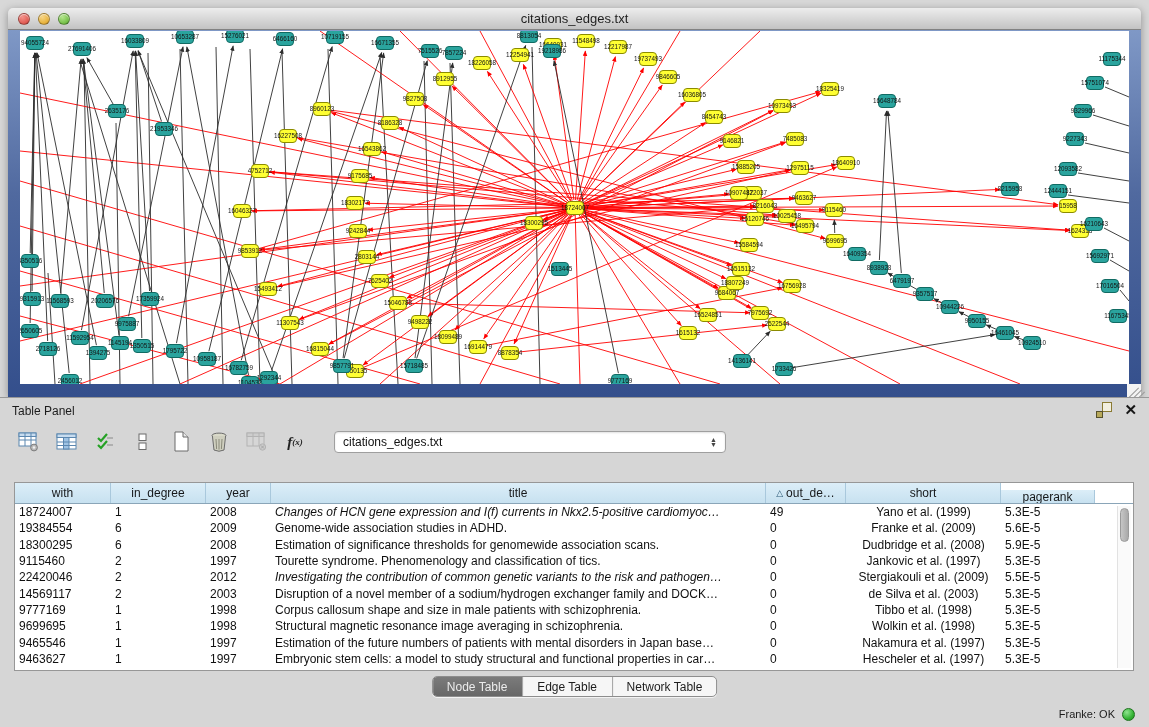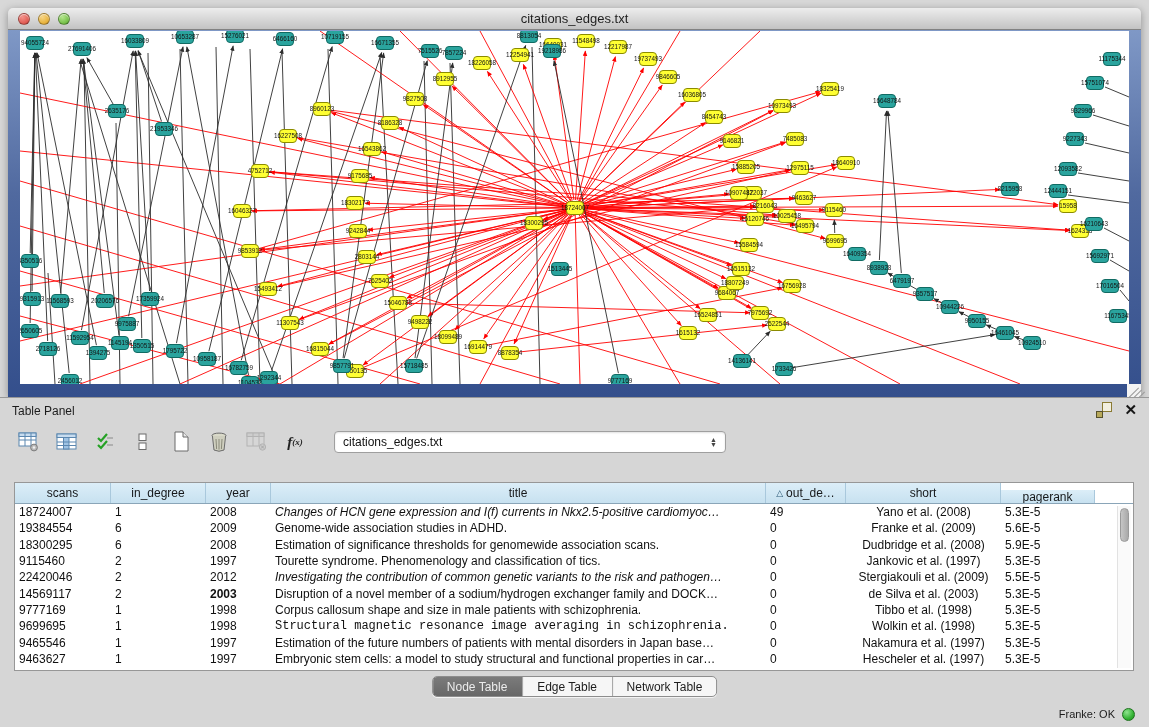--- a/index.html
+++ b/index.html
@@ -853,21 +853,21 @@
       <span class="combo-arrows">
         <span>▲</span>
           <span>▼</span>
       </span>
     </div>
   </div>
 
   <div class="table-wrap">
     <div class="thead" id="thead">
         <div class="th" style="width: 96px;">
-          <span>scans</span>
+          <span>with</span>
         </div>
         <div class="th" style="width: 95px;">
           <span>in_degree</span>
         </div>
         <div class="th" style="width: 65px;">
           <span>year</span>
         </div>
         <div class="th" style="width: 495px;">
           <span>title</span>
         </div>
@@ -882,21 +882,21 @@
           <span>pagerank</span>
         </div>
       </div>
     <div class="tbody" id="tbody">
         <div class="tr">
           <div class="td" style="width: 96px;">18724007</div>
           <div class="td" style="width: 95px;">1</div>
           <div class="td" style="width: 65px;">2008</div>
           <div class="td" style="width: 495px; font-style: italic;">Changes of HCN gene expression and I(f) currents in Nkx2.5-positive cardiomyoc…</div>
           <div class="td" style="width: 80px;">49</div>
-          <div class="td center" style="width: 155px;">Yano et al. (2008)</div>
+          <div class="td center" style="width: 155px;">Yano et al. (1999)</div>
           <div class="td" style="width: 94px;">5.3E-5</div>
         </div>
         <div class="tr">
           <div class="td" style="width: 96px;">19384554</div>
           <div class="td" style="width: 95px;">6</div>
           <div class="td" style="width: 65px;">2009</div>
           <div class="td" style="width: 495px;">Genome-wide association studies in ADHD.</div>
           <div class="td" style="width: 80px;">0</div>
           <div class="td center" style="width: 155px;">Franke et al. (2009)</div>
           <div class="td" style="width: 94px;">5.6E-5</div>
@@ -924,40 +924,40 @@
           <div class="td" style="width: 95px;">2</div>
           <div class="td" style="width: 65px;">2012</div>
           <div class="td" style="width: 495px; font-style: italic;">Investigating the contribution of common genetic variants to the risk and pathogen…</div>
           <div class="td" style="width: 80px;">0</div>
           <div class="td center" style="width: 155px;">Stergiakouli et al. (2009)</div>
           <div class="td" style="width: 94px;">5.5E-5</div>
         </div>
         <div class="tr">
           <div class="td" style="width: 96px;">14569117</div>
           <div class="td" style="width: 95px;">2</div>
-          <div class="td" style="width: 65px; font-weight: bold;">2003</div>
+          <div class="td" style="width: 65px;">2003</div>
           <div class="td" style="width: 495px;">Disruption of a novel member of a sodium/hydrogen exchanger family and DOCK…</div>
           <div class="td" style="width: 80px;">0</div>
           <div class="td center" style="width: 155px;">de Silva et al. (2003)</div>
           <div class="td" style="width: 94px;">5.3E-5</div>
         </div>
         <div class="tr">
           <div class="td" style="width: 96px;">9777169</div>
           <div class="td" style="width: 95px;">1</div>
           <div class="td" style="width: 65px;">1998</div>
           <div class="td" style="width: 495px;">Corpus callosum shape and size in male patients with schizophrenia.</div>
           <div class="td" style="width: 80px;">0</div>
           <div class="td center" style="width: 155px;">Tibbo et al. (1998)</div>
           <div class="td" style="width: 94px;">5.3E-5</div>
         </div>
         <div class="tr">
           <div class="td" style="width: 96px;">9699695</div>
           <div class="td" style="width: 95px;">1</div>
           <div class="td" style="width: 65px;">1998</div>
-          <div class="td" style="width: 495px; font-family: Liberation Mono, monospace;">Structural magnetic resonance image averaging in schizophrenia.</div>
+          <div class="td" style="width: 495px;">Structural magnetic resonance image averaging in schizophrenia.</div>
           <div class="td" style="width: 80px;">0</div>
           <div class="td center" style="width: 155px;">Wolkin et al. (1998)</div>
           <div class="td" style="width: 94px;">5.3E-5</div>
         </div>
         <div class="tr">
           <div class="td" style="width: 96px;">9465546</div>
           <div class="td" style="width: 95px;">1</div>
           <div class="td" style="width: 65px;">1997</div>
           <div class="td" style="width: 495px;">Estimation of the future numbers of patients with mental disorders in Japan base…</div>
           <div class="td" style="width: 80px;">0</div>

